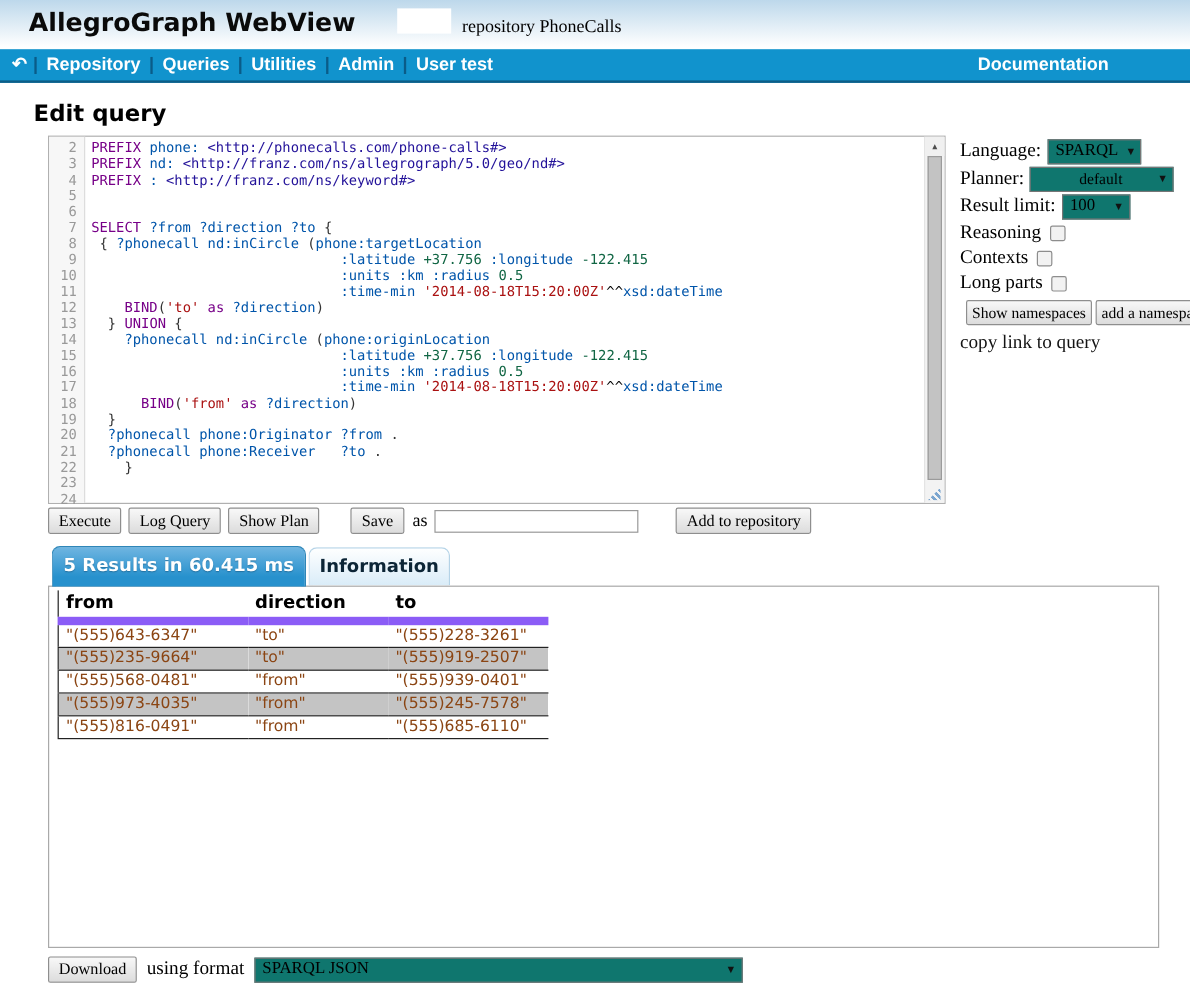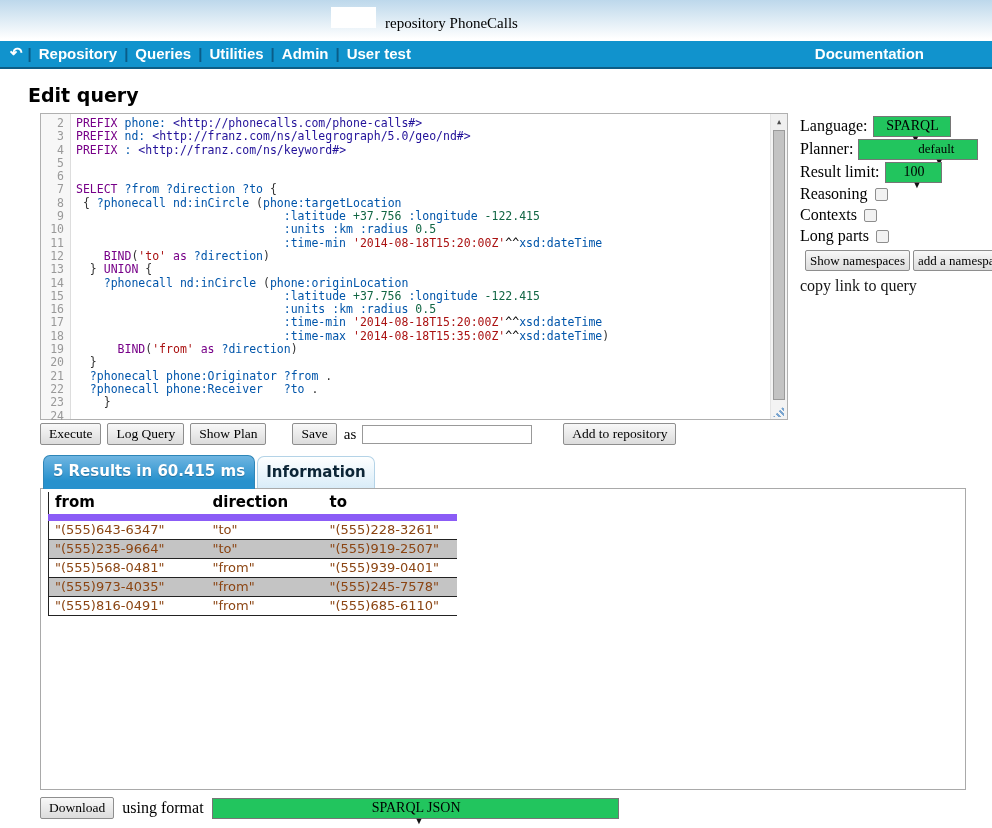--- a/index.html
+++ b/index.html
@@ -132,22 +132,22 @@
   .results-table tr.alt td { background:var(--table-alt,#c4c4c4); }
 
   
   .download-row { position:absolute; left:40px; top:797px; display:flex; align-items:center; }
   .uf-label { margin:0 8px; font-size:16px; }
   .fmt-select { width:407px; height:22px; }
 
   
   .fselect {
     display:inline-flex; align-items:center; justify-content:space-between;
-    background:#22c55e; border:1px solid #767676; padding:1px 4px 1px 6px;
-    font-family:"Liberation Serif", serif; font-size:14px; cursor:pointer; height:21px;flex-direction:column;
+    background:#0f766e; border:1px solid #767676; padding:1px 4px 1px 6px;
+    font-family:"Liberation Serif", serif; font-size:14px; cursor:pointer; height:21px;
   }
   .fselect .arrow { font-size:9px; margin-left:6px; color:#111; }
 
   
   .sidebar { position:absolute; left:800px; top:115px; width:192px; font-size:16px; }
   .side-row { display:flex; align-items:center; height:22px; margin-bottom:1px; }
   .side-row .lbl { margin-right:5px; white-space:nowrap; }
   .sel-language { width:78px; }
   .sel-planner  { width:120px; font-size:13px;padding-left:40px; }
   .sel-limit    { width:57px; }
@@ -160,20 +160,21 @@
   .side-buttons { margin:4px 0 0 5px; width:112px; display:flex; flex-direction:row; gap:3px; }
   .side-btn { height:21px; padding:1px 4px; font-size:13px; }
   .copy-link { margin-top:6px; font-size:16px; color:#141414; cursor:pointer; }
 </style>
 <style>.tok-kw{color:#770088;}.tok-pn{color:#0055aa;}.tok-uri{color:#221199;}.tok-vr{color:#0055aa;}.tok-num{color:#116644;}.tok-str{color:#aa1111;}.tok-op{color:#000000;}.tok-pln{color:#333333;}</style></head>
 <body>
 
 <div class="app">
 
   <div class="header">
+    <div class="app-title">AllegroGraph WebView</div>
     <div class="header-box"></div>
     <div class="repo-label">
       <span>repository</span>
       <span>PhoneCalls</span>
     </div>
   </div>
 
   <div class="nav">
     <span class="back-icon">↶</span>
     <span id="nav-items" style="display:flex;align-items:center;">
@@ -230,21 +231,20 @@
         <div class="code-line"><span class="tok-pln"> </span><span class="tok-pln">{ </span><span class="tok-vr">?phonecall</span><span class="tok-pln"> </span><span class="tok-pn">nd:inCircle</span><span class="tok-pln"> (</span><span class="tok-pn">phone:targetLocation</span></div>
         <div class="code-line"><span class="tok-pln">                              </span><span class="tok-pn">:latitude</span><span class="tok-pln"> </span><span class="tok-num">+37.756</span><span class="tok-pln"> </span><span class="tok-pn">:longitude</span><span class="tok-pln"> </span><span class="tok-num">-122.415</span></div>
         <div class="code-line"><span class="tok-pln">                              </span><span class="tok-pn">:units</span><span class="tok-pln"> </span><span class="tok-pn">:km</span><span class="tok-pln"> </span><span class="tok-pn">:radius</span><span class="tok-pln"> </span><span class="tok-num">0.5</span></div>
         <div class="code-line"><span class="tok-pln">                              </span><span class="tok-pn">:time-min</span><span class="tok-pln"> </span><span class="tok-str">'2014-08-18T15:20:00Z'</span><span class="tok-op">^^</span><span class="tok-pn">xsd:dateTime</span></div>
         <div class="code-line"><span class="tok-pln">    </span><span class="tok-kw">BIND</span><span class="tok-pln">(</span><span class="tok-str">'to'</span><span class="tok-pln"> </span><span class="tok-kw">as</span><span class="tok-pln"> </span><span class="tok-vr">?direction</span><span class="tok-pln">)</span></div>
         <div class="code-line"><span class="tok-pln">  </span><span class="tok-pln">} </span><span class="tok-kw">UNION</span><span class="tok-pln"> {</span></div>
         <div class="code-line"><span class="tok-pln">    </span><span class="tok-vr">?phonecall</span><span class="tok-pln"> </span><span class="tok-pn">nd:inCircle</span><span class="tok-pln"> (</span><span class="tok-pn">phone:originLocation</span></div>
         <div class="code-line"><span class="tok-pln">                              </span><span class="tok-pn">:latitude</span><span class="tok-pln"> </span><span class="tok-num">+37.756</span><span class="tok-pln"> </span><span class="tok-pn">:longitude</span><span class="tok-pln"> </span><span class="tok-num">-122.415</span></div>
         <div class="code-line"><span class="tok-pln">                              </span><span class="tok-pn">:units</span><span class="tok-pln"> </span><span class="tok-pn">:km</span><span class="tok-pln"> </span><span class="tok-pn">:radius</span><span class="tok-pln"> </span><span class="tok-num">0.5</span></div>
         <div class="code-line"><span class="tok-pln">                              </span><span class="tok-pn">:time-min</span><span class="tok-pln"> </span><span class="tok-str">'2014-08-18T15:20:00Z'</span><span class="tok-op">^^</span><span class="tok-pn">xsd:dateTime</span></div>
-        <div class="code-line"><span class="tok-pln">                              </span><span class="tok-pn">:time-max</span><span class="tok-pln"> </span><span class="tok-str">'2014-08-18T15:35:00Z'</span><span class="tok-op">^^</span><span class="tok-pn">xsd:dateTime</span><span class="tok-pln">)</span></div>
         <div class="code-line"><span class="tok-pln">      </span><span class="tok-kw">BIND</span><span class="tok-pln">(</span><span class="tok-str">'from'</span><span class="tok-pln"> </span><span class="tok-kw">as</span><span class="tok-pln"> </span><span class="tok-vr">?direction</span><span class="tok-pln">)</span></div>
         <div class="code-line"><span class="tok-pln">  </span><span class="tok-pln">}</span></div>
         <div class="code-line"><span class="tok-pln">  </span><span class="tok-vr">?phonecall</span><span class="tok-pln"> </span><span class="tok-pn">phone:Originator</span><span class="tok-pln"> </span><span class="tok-vr">?from</span><span class="tok-pln"> .</span></div>
         <div class="code-line"><span class="tok-pln">  </span><span class="tok-vr">?phonecall</span><span class="tok-pln"> </span><span class="tok-pn">phone:Receiver</span><span class="tok-pln">   </span><span class="tok-vr">?to</span><span class="tok-pln"> .</span></div>
         <div class="code-line"><span class="tok-pln">    </span><span class="tok-pln">}</span></div>
       </div>
     <div class="vscroll">
       <div class="sb-btn">▲</div>
       <div class="sb-thumb"></div>
     </div>

